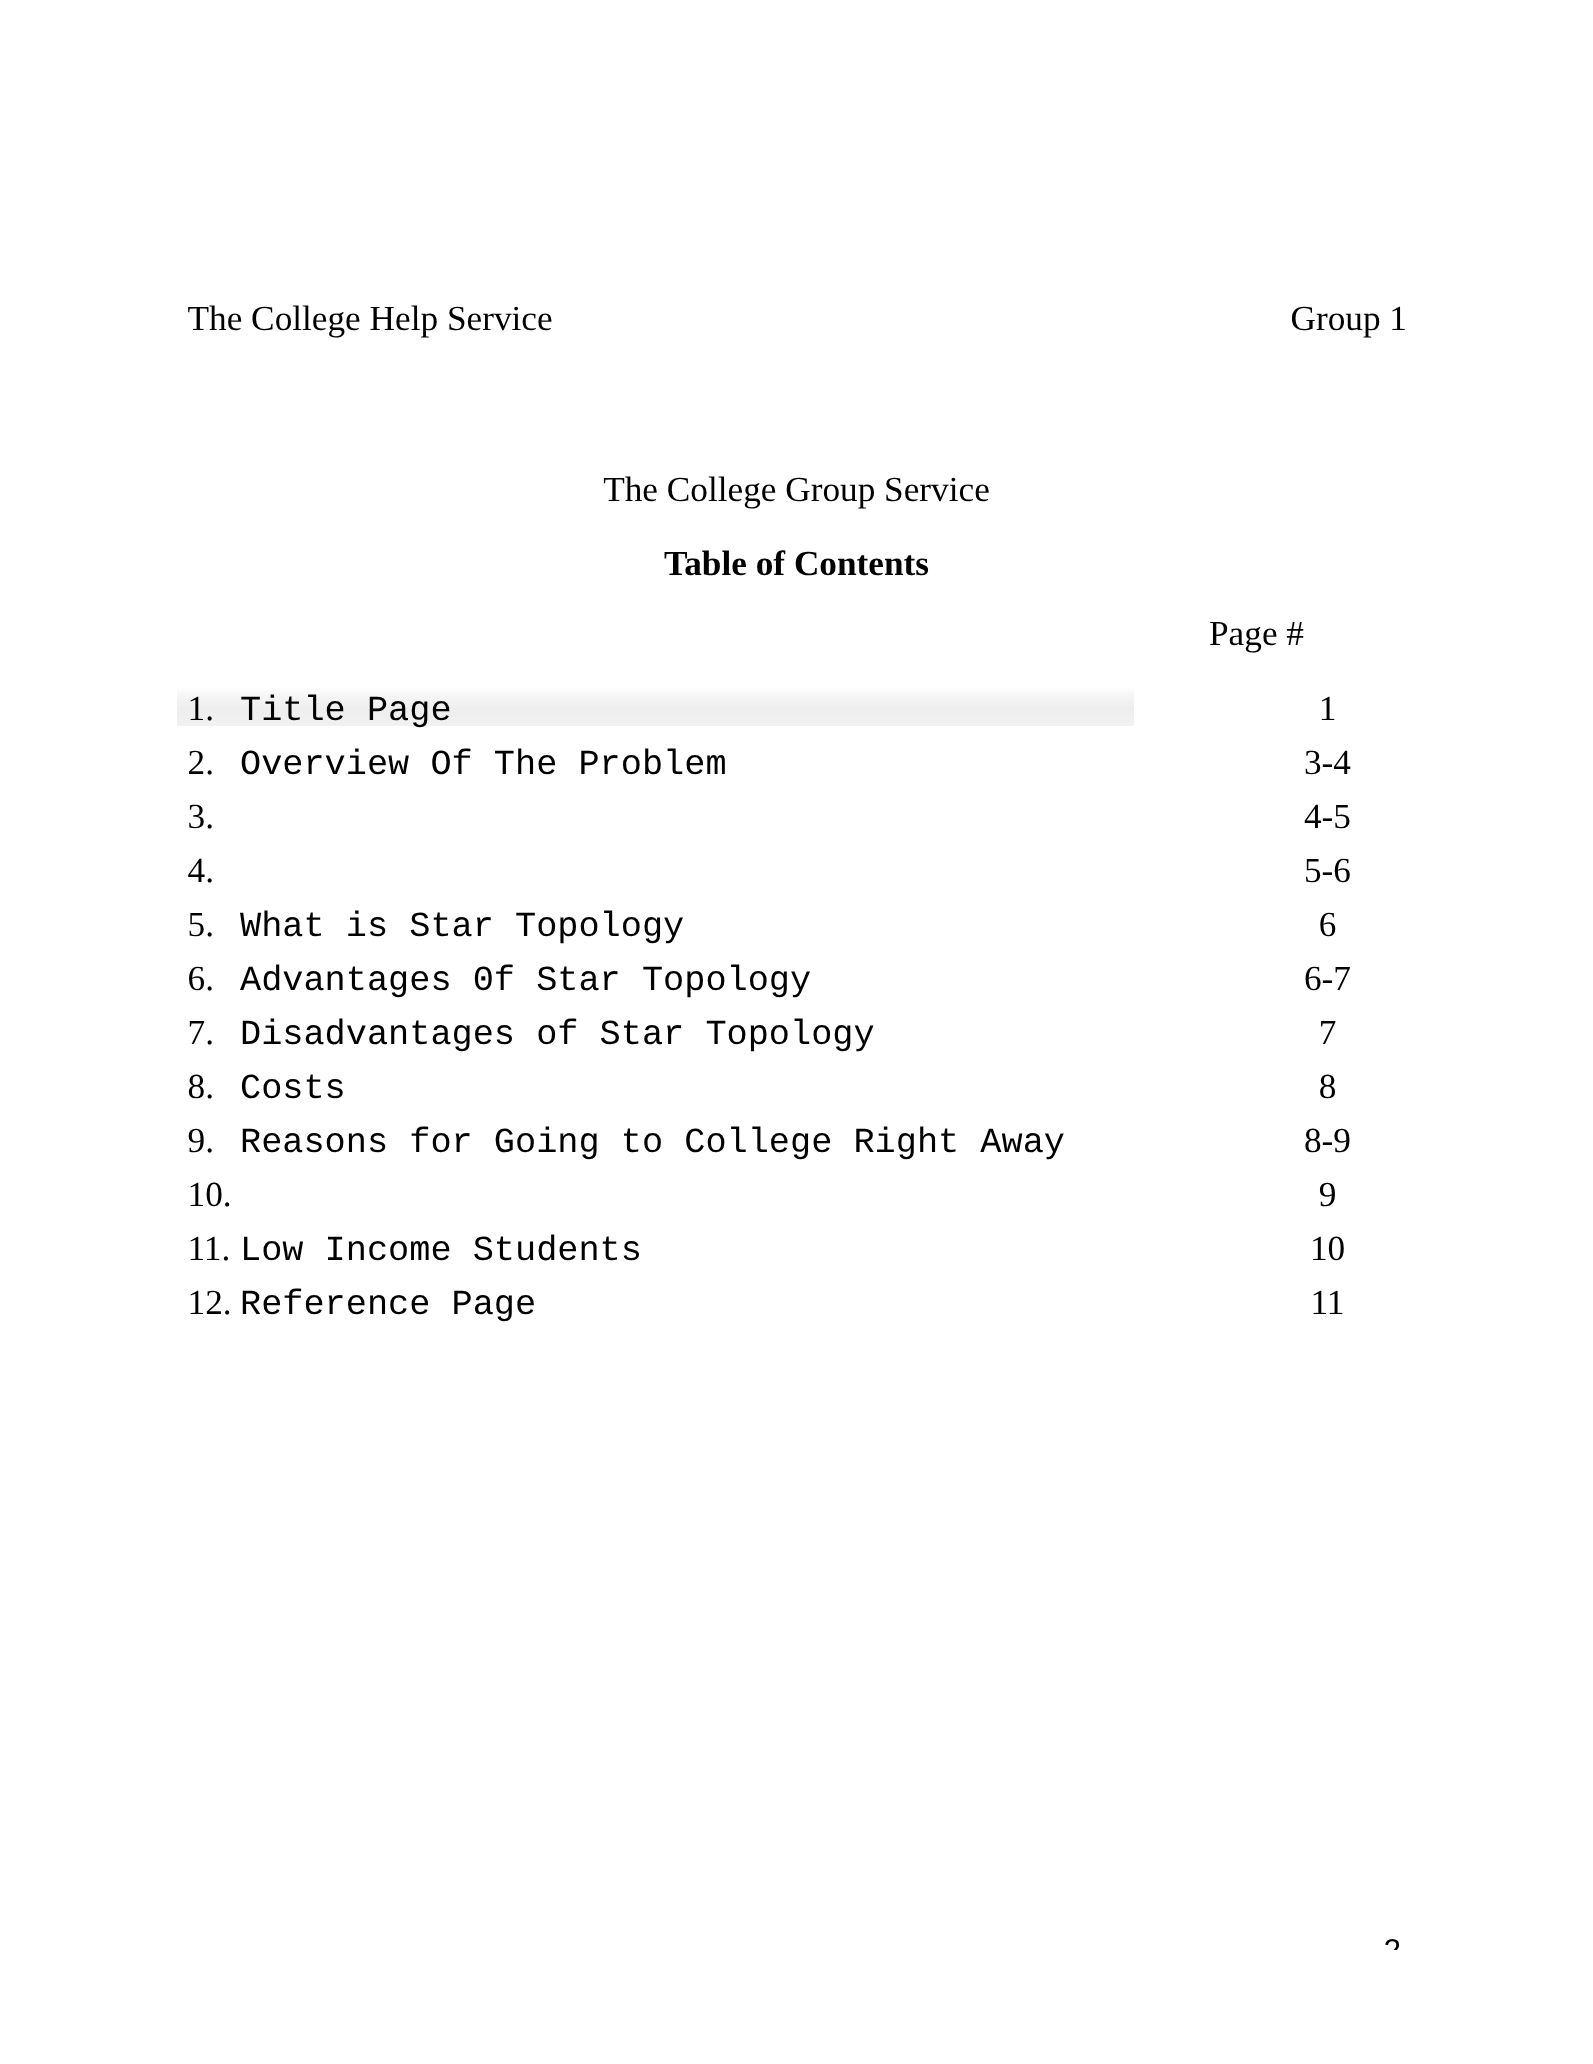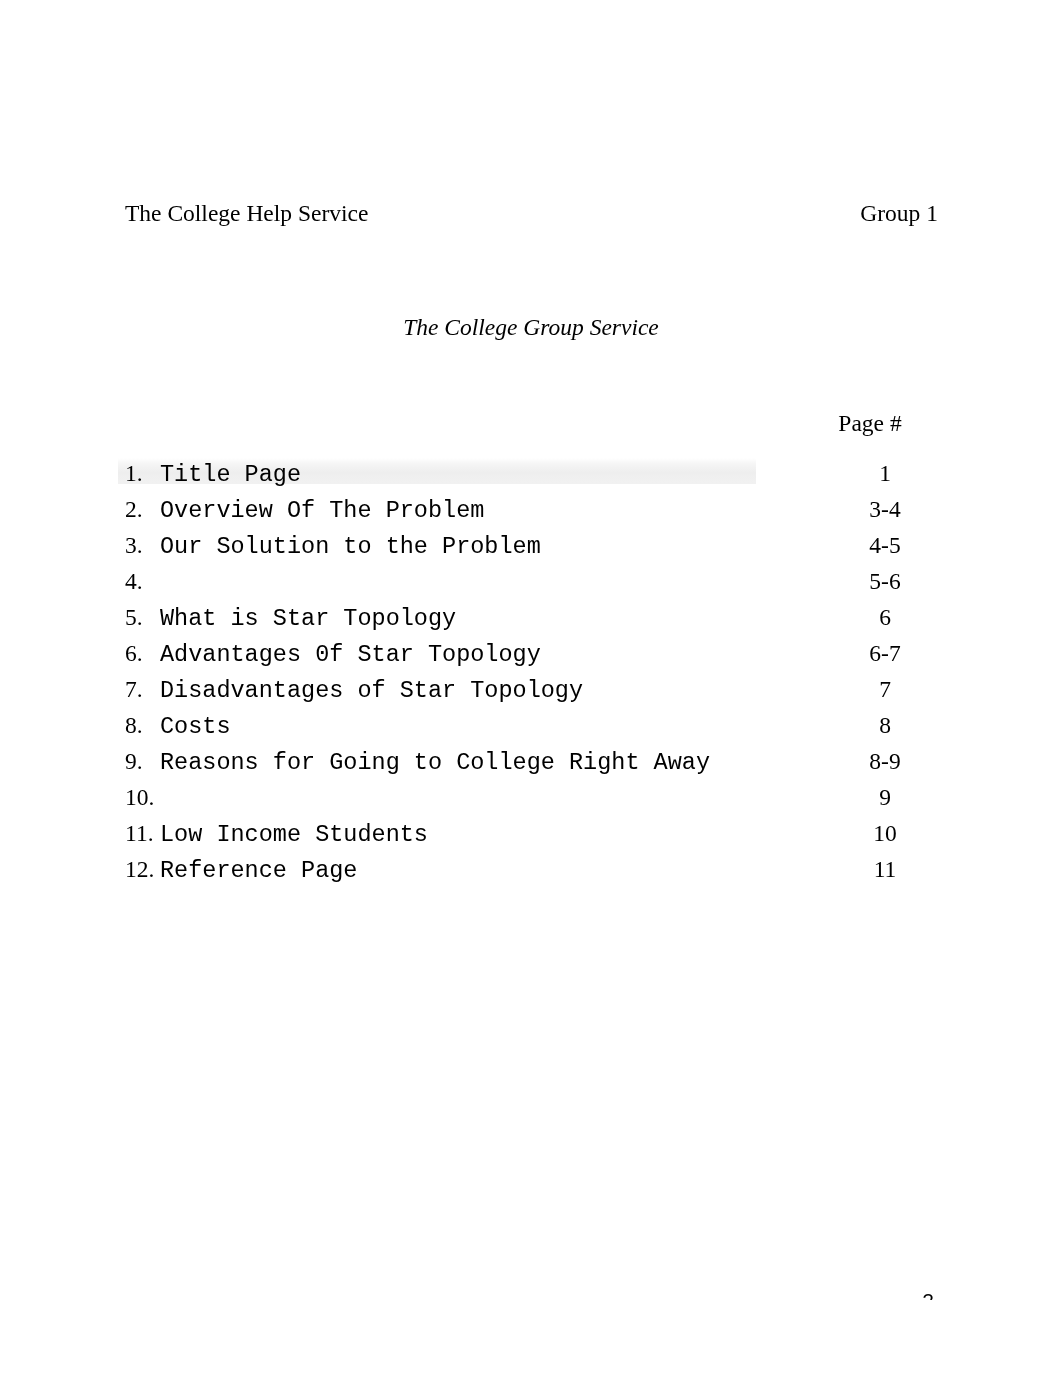--- a/index.html
+++ b/index.html
@@ -39,21 +39,20 @@
   }
 
   
   .doc-title {
     position: absolute;
     left: 0;
     right: 0;
     top: 313px;
     text-align: center;
     font-size: 23.5px;
-    font-style: italic;
     line-height: 28px;
     white-space: nowrap;
   }
 
   .doc-subtitle {
     position: absolute;
     left: 0;
     right: 0;
     top: 362px;
     text-align: center;
@@ -62,21 +61,21 @@
     line-height: 28px;
     white-space: nowrap;
   }
 
   
   .page-col-label {
     position: absolute;
     top: 409px;
     left: 806px;
     width: 128px;
-    text-align: center;
+    text-align: left;
     font-size: 23.5px;
     line-height: 28px;
     white-space: nowrap;
   }
 
   
   .toc {
     position: absolute;
     left: 125px;
     top: 455px;
@@ -149,39 +148,39 @@
 
 <div class="page">
 
   <div class="doc-header">
     <span>The College Help Service</span>
     <span>Group 1</span>
   </div>
 
   <div class="doc-title">The College Group Service</div>
 
+  <div class="doc-subtitle">Table of Contents</div>
 
   <div class="page-col-label">Page #</div>
 
   <div class="toc-smudge"></div>
 
   <div class="toc" id="toc-list">
       <div class="toc-row single">
         <span class="toc-num">1.</span>
         <span class="toc-label">Title Page</span>
         <span class="toc-page">1</span>
       </div>
       <div class="toc-row single">
         <span class="toc-num">2.</span>
         <span class="toc-label">Overview Of The Problem</span>
         <span class="toc-page">3-4</span>
       </div>
       <div class="toc-row single">
         <span class="toc-num">3.</span>
-        <span class="toc-label">Our Solution to the Problem</span>
         <span class="toc-page">4-5</span>
       </div>
       <div class="toc-row single">
         <span class="toc-num">4.</span>
         <span class="toc-page">5-6</span>
       </div>
       <div class="toc-row single">
         <span class="toc-num">5.</span>
         <span class="toc-label">What is Star Topology</span>
         <span class="toc-page">6</span>

